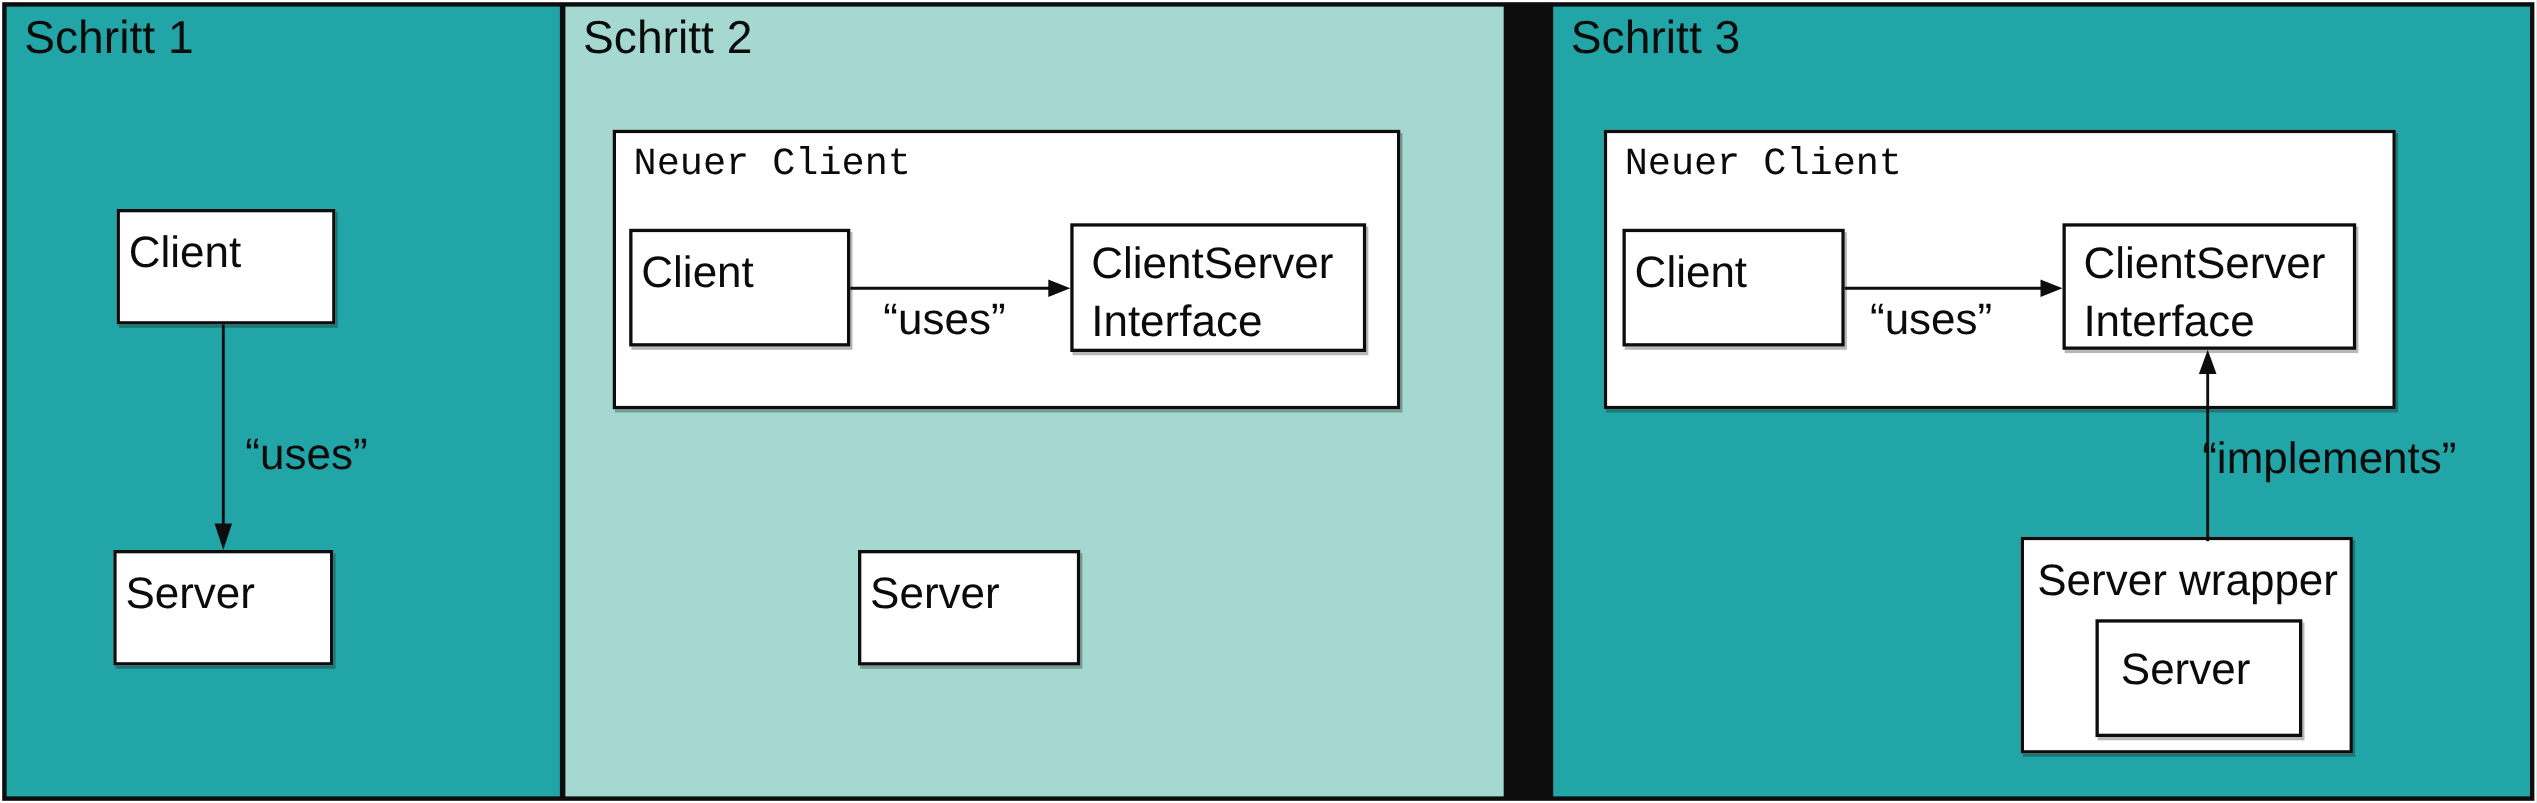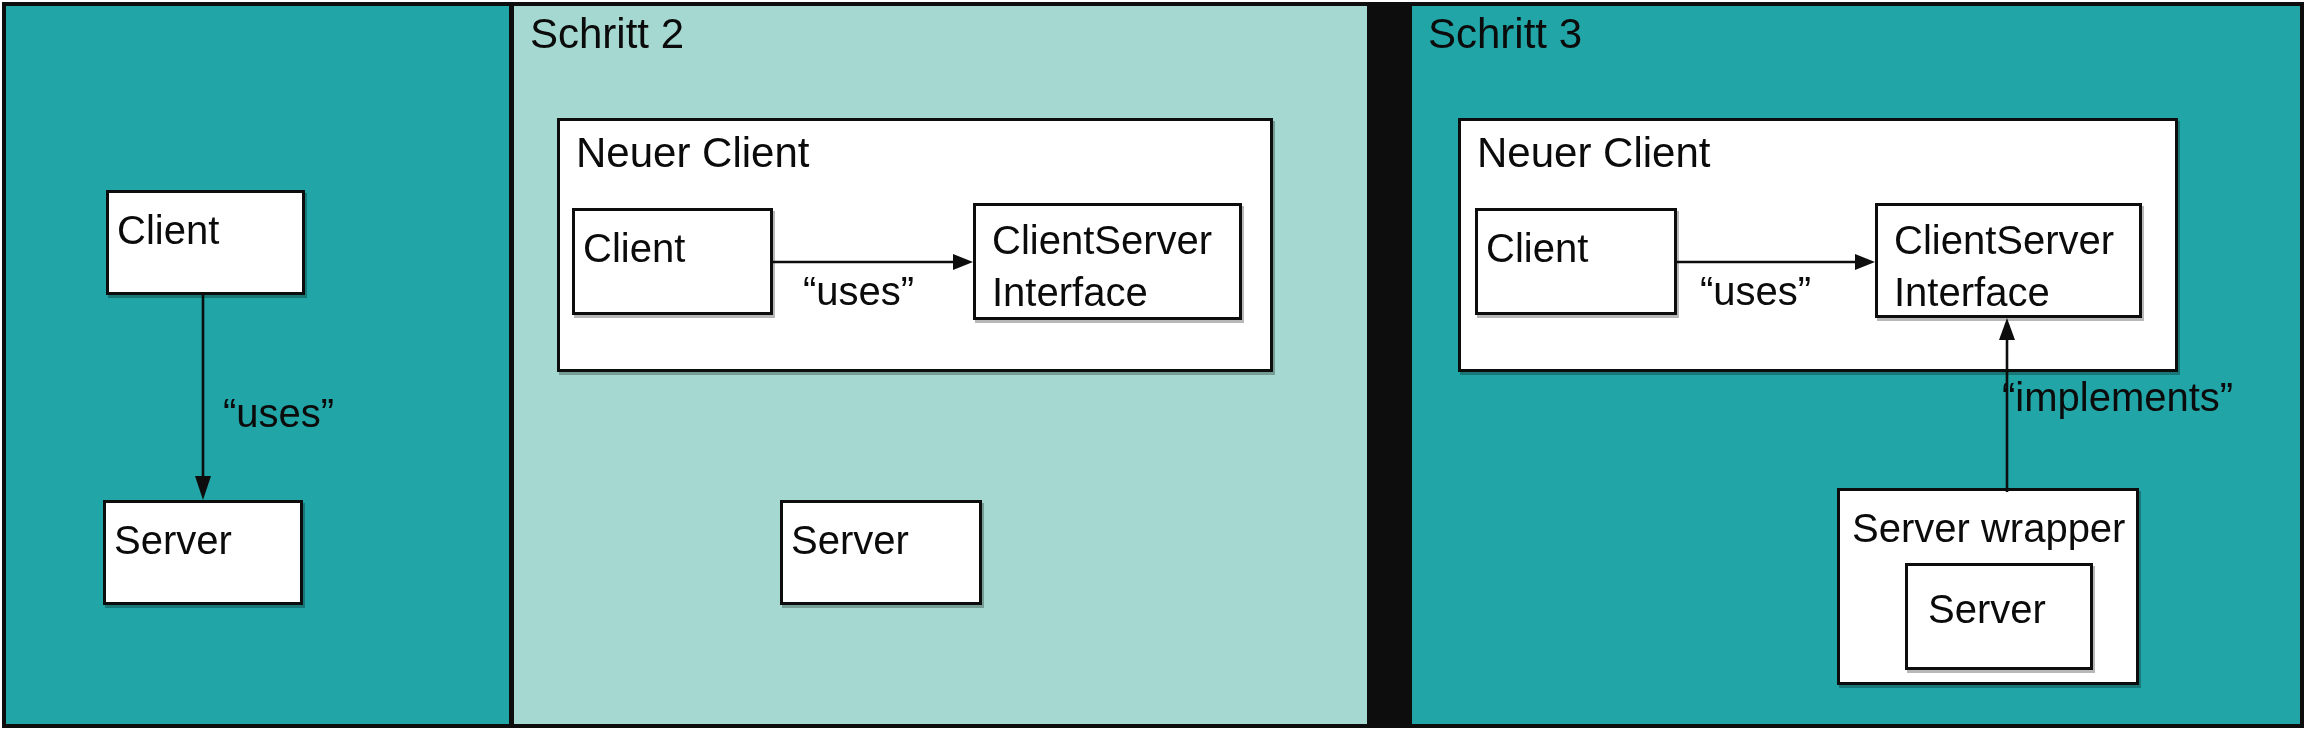--- a/index.html
+++ b/index.html
@@ -32,41 +32,42 @@
     border:3px solid var(--line-black);box-sizing:border-box;
     font-size:40px;line-height:1.15;padding:14px 6px 0 8px;
     box-shadow:2px 3px 0 rgba(0,0,0,0.28);
   }
   .container-box{
     position:absolute;background:var(--box-fill);
     border:3px solid var(--line-black);box-sizing:border-box;
     box-shadow:2px 3px 0 rgba(0,0,0,0.28);
   }
   .container-label{
-    position:absolute;left:16px;top:8px;font-size:42px;line-height:1.15;
+    position:absolute;left:16px;top:8px;font-size:35px;line-height:1.15;font-family:Liberation Mono, monospace;
   }
   .wrapper-label{
     position:absolute;left:12px;top:14px;font-size:40px;line-height:1.15;
   }
   .node--interface{padding:8px 4px 17px 16px;line-height:1.3;}
   .node--inner{padding:20px 6px 0 20px;}
   .edge-label{
     position:absolute;font-size:40px;line-height:1.15;white-space:nowrap;text-align:right;
   }
   svg.arrow{position:absolute;overflow:visible;z-index:5;}
   svg.arrow line{stroke:var(--line-black);stroke-width:2.6;}
   svg.arrow polygon{fill:var(--line-black);}
 </style>
 </head>
 <body>
 
 <div class="canvas">
   <div class="frame">
 
     <section class="panel panel--teal panel--p1">
+      <div class="panel-header">Schritt 1</div>
 
       <div class="node" style="left:100px;top:184px;width:199px;height:105px;">Client</div>
 
       <svg class="arrow" style="left:186px;top:289px;" width="22" height="206">
         <line x1="11" y1="0" x2="11" y2="183"></line>
         <polygon points="3,181 19,181 11,205"></polygon>
       </svg>
 
       <div class="edge-label" style="left:217px;top:384px;">“uses”</div>
 
@@ -110,21 +111,21 @@
         <div class="edge-label" style="left:239px;top:147px;">“uses”</div>
 
         <div class="node node--interface" style="left:414px;top:82px;width:267px;height:115px;">ClientServer Interface</div>
       </div>
 
       <svg class="arrow" style="left:584px;top:312px;" width="22" height="174">
         <polygon points="11,0 3,22 19,22"></polygon>
         <line x1="11" y1="20" x2="11" y2="174"></line>
       </svg>
 
-      <div class="edge-label" style="left:590px;top:368px;">“implements”</div>
+      <div class="edge-label" style="left:590px;top:388px;">“implements”</div>
 
       <div class="container-box" style="left:425px;top:482px;width:302px;height:197px;">
         <div class="wrapper-label">Server wrapper</div>
 
         <div class="node node--inner" style="left:65px;top:72px;width:188px;height:107px;">Server</div>
       </div>
     </section>
 
   </div>
 </div>

